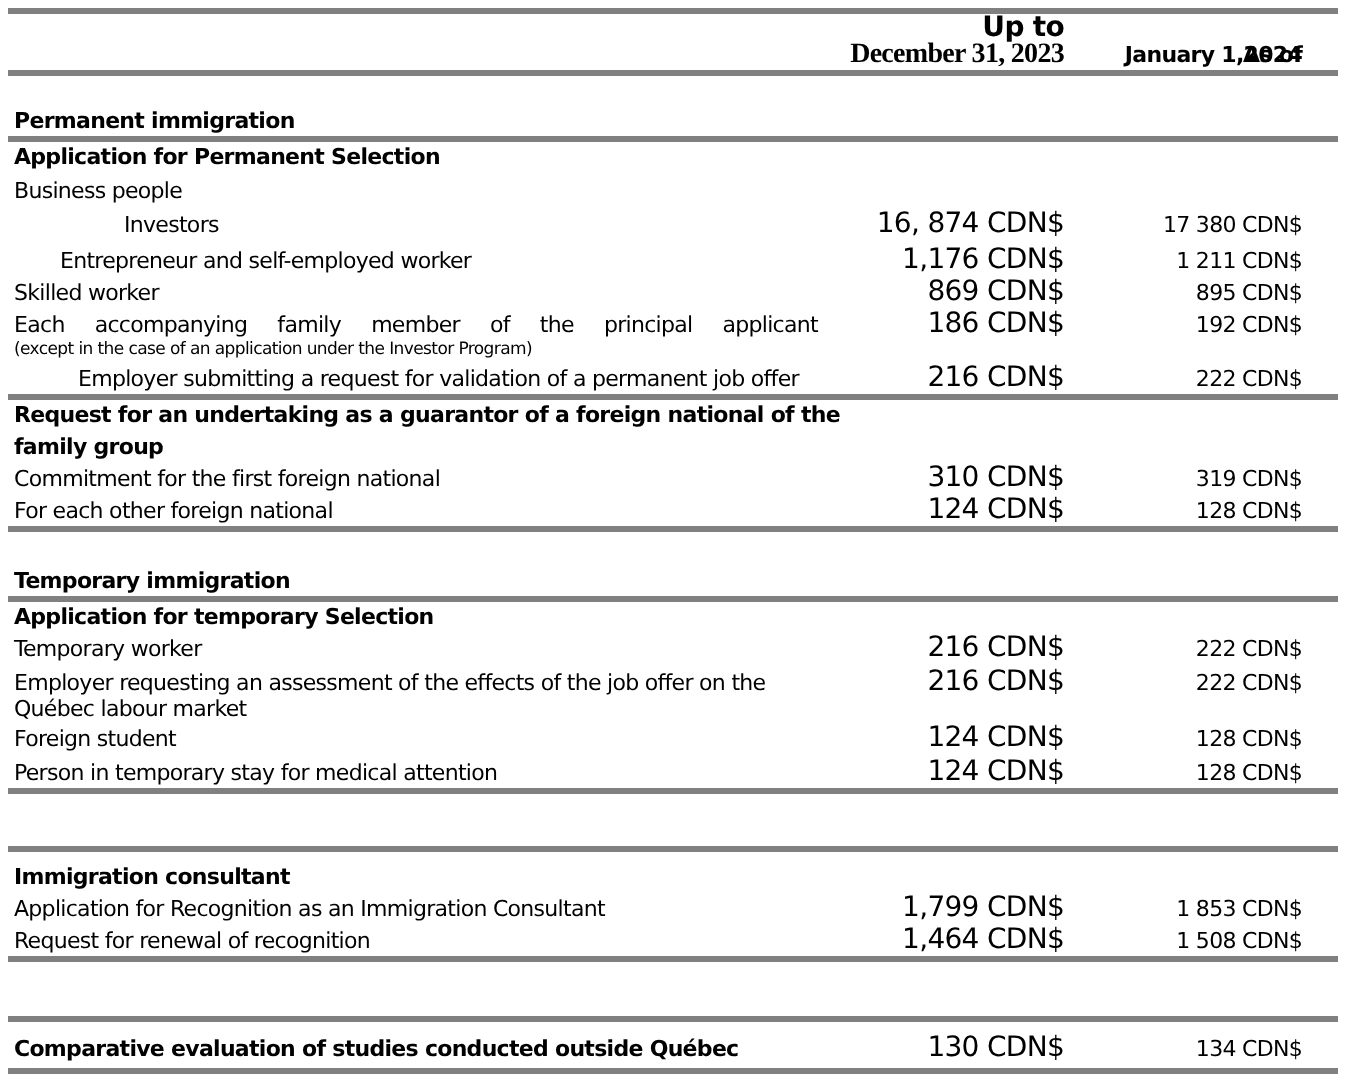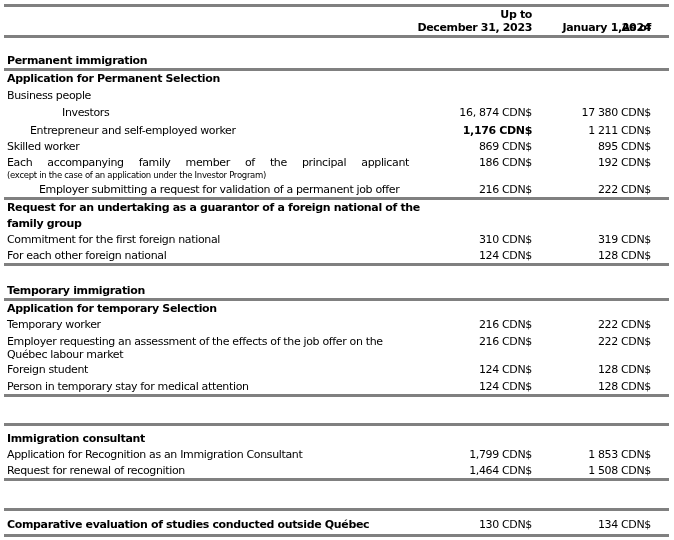--- a/index.html
+++ b/index.html
@@ -1,57 +1,57 @@
 <!DOCTYPE html>
 <html><head>
 <meta charset="utf-8">
 <style>
   html, body { margin:0; padding:0; background:#fff; }
   body { width:674px; height:540px; position:relative; overflow:hidden;
          font-family:"DejaVu Sans", sans-serif; color:#000; font-size:11px; }
   .hl { position:absolute; left:4px; width:665px; height:3px; background:#808080; }
   .t { position:absolute; white-space:nowrap; font-size:11px; line-height:13px; letter-spacing:-0.35px; }
   .b { font-weight:bold; }
-  .c1 { position:absolute; right:142px; white-space:nowrap; font-size:11px; line-height:13px; letter-spacing:-0.35px; }
+  .c1 { position:absolute; right:142px; white-space:nowrap; font-size:14px; line-height:13px; letter-spacing:-0.35px; }
   .c2 { position:absolute; right:23px; text-align:right; white-space:nowrap; font-size:11px; line-height:13px; letter-spacing:-0.35px; }
   .small { font-size:8.5px; letter-spacing:-0.3px; }
   .just { text-align:justify; text-align-last:justify; width:402px; }
 </style>
 </head>
 <body>
 
 <div class="hl" style="top:4px;"></div>
 <div class="hl" style="top:35px;"></div>
 <div class="hl" style="top:68px;"></div>
 <div class="hl" style="top:197px;"></div>
 <div class="hl" style="top:263px;"></div>
 <div class="hl" style="top:298px;"></div>
 <div class="hl" style="top:394px;"></div>
 <div class="hl" style="top:423px;"></div>
 <div class="hl" style="top:478px;"></div>
 <div class="hl" style="top:508px;"></div>
 <div class="hl" style="top:534px;"></div>
 
 <div class="c1 b" style="top:8px;">Up to</div>
-<div class="c1 b" style="top:21px;">December 31, 2023</div>
+<div class="c1 b" style="top:21px;font-family:Liberation Serif, serif;">December 31, 2023</div>
 <div class="c2 b" style="top:21px;">As of</div>
 <div class="c2 b" style="top:21px;margin-left:28px;">January 1,2024</div>
 
 <div class="t b" style="left:7px; top:54px;">Permanent immigration</div>
 <div class="t b" style="left:7px; top:72px;">Application for Permanent Selection</div>
 <div class="t" style="left:7px; top:89px;">Business people</div>
 
 <div>
   <div class="t" style="left:30px; top:106px;margin-left:32px;">Investors</div>
   <div class="c1" style="top:106px;">16, 874 CDN$</div>
   <div class="c2" style="top:106px;">17 380 CDN$</div>
 </div>
 <div>
   <div class="t" style="left:30px; top:124px;">Entrepreneur and self-employed worker</div>
-  <div class="c1" style="top:124px;font-weight:bold;">1,176 CDN$</div>
+  <div class="c1" style="top:124px;">1,176 CDN$</div>
   <div class="c2" style="top:124px;">1 211 CDN$</div>
 </div>
 <div>
   <div class="t" style="left:7px; top:140px;">Skilled worker</div>
   <div class="c1" style="top:140px;">869 CDN$</div>
   <div class="c2" style="top:140px;">895 CDN$</div>
 </div>
 <div>
   <div class="t just" style="left:7px; top:156px;">Each accompanying family member of the principal applicant</div>
   <div class="t small" style="left:7px; top:169px;">(except in the case of an application under the Investor Program)</div>

